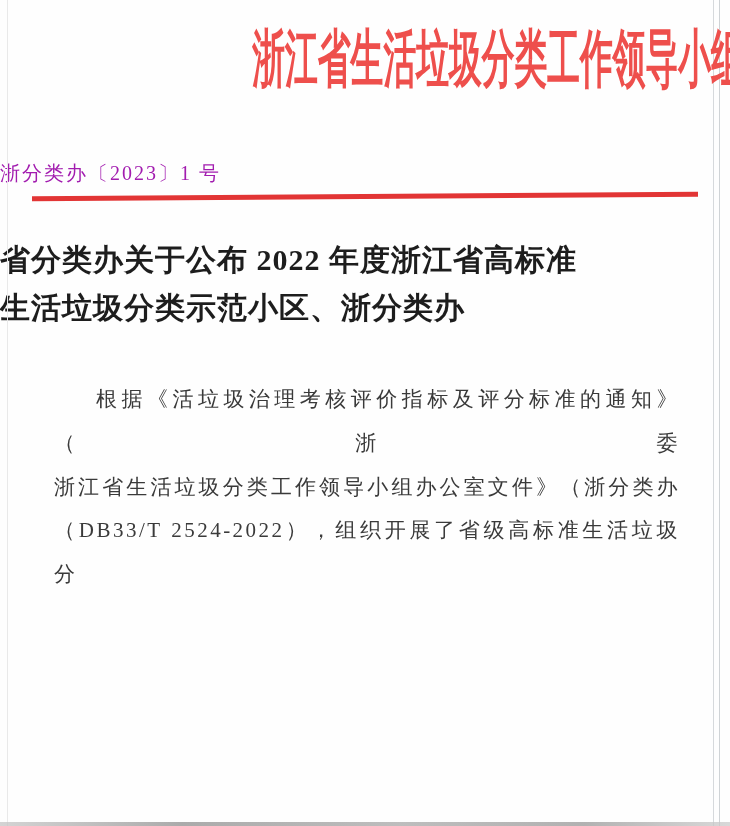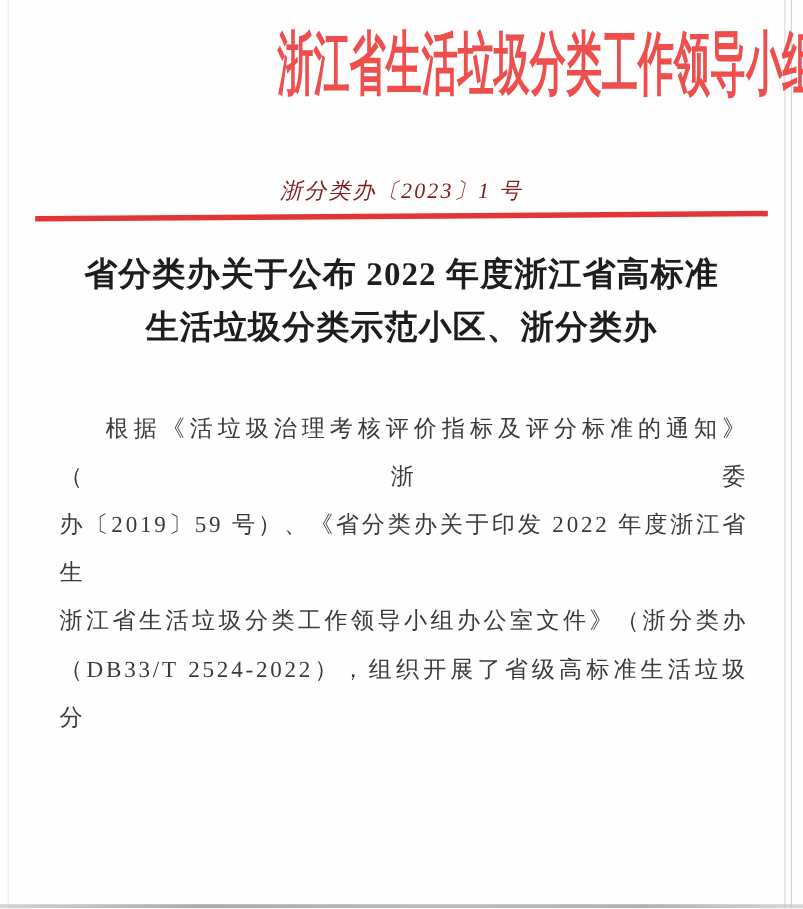--- a/index.html
+++ b/index.html
@@ -58,39 +58,37 @@
     font-weight: bold;
     letter-spacing: 0px;
     transform: scale(0.565, 1.08);
     transform-origin: 50% 50%;
     white-space: nowrap;
   }
 
   
   .doc-number {
     margin-top: 70px;
-    text-align: center;
     font-size: 20px;
     letter-spacing: 2px;
-    color: #7f1d1d;
-    font-style: italic;
+    color: #a21caf;
   }
 
   
   .red-line {
     margin: 7px auto 0 auto;
     width: 666px;
     height: 5px;
     transform: rotate(-0.4deg);
   }
 
   
   .doc-title {
-    margin-top: 27px;
-    text-align: center;
+    margin-top: 37px;
+    text-align: left;
     font-weight: bold;
     font-size: 30px;
     line-height: 48px;
     letter-spacing: 1px;
     color: #1d1d1d;
   }
 
   
   .doc-body {
     margin-top: 46px;
@@ -130,20 +128,19 @@
 
   <div class="red-line" style="background: rgb(226, 53, 53);"></div>
 
   <div class="doc-title">
     <div>省分类办关于公布 2022 年度浙江省高标准</div>
     <div>生活垃圾分类示范小区、浙分类办</div>
   </div>
 
   <div class="doc-body">
       <div class="body-line fill indent">根据《活垃圾治理考核评价指标及评分标准的通知》（浙委</div>
-      <div class="body-line fill">办〔2019〕59 号）、《省分类办关于印发 2022 年度浙江省生</div>
       <div class="body-line fill">浙江省生活垃圾分类工作领导小组办公室文件》（浙分类办</div>
       <div class="body-line fill">（DB33/T 2524-2022），组织开展了省级高标准生活垃圾分</div>
     </div>
 
   <div class="scan-edge-bottom"></div>
 
 </div>
 
 </body></html>

